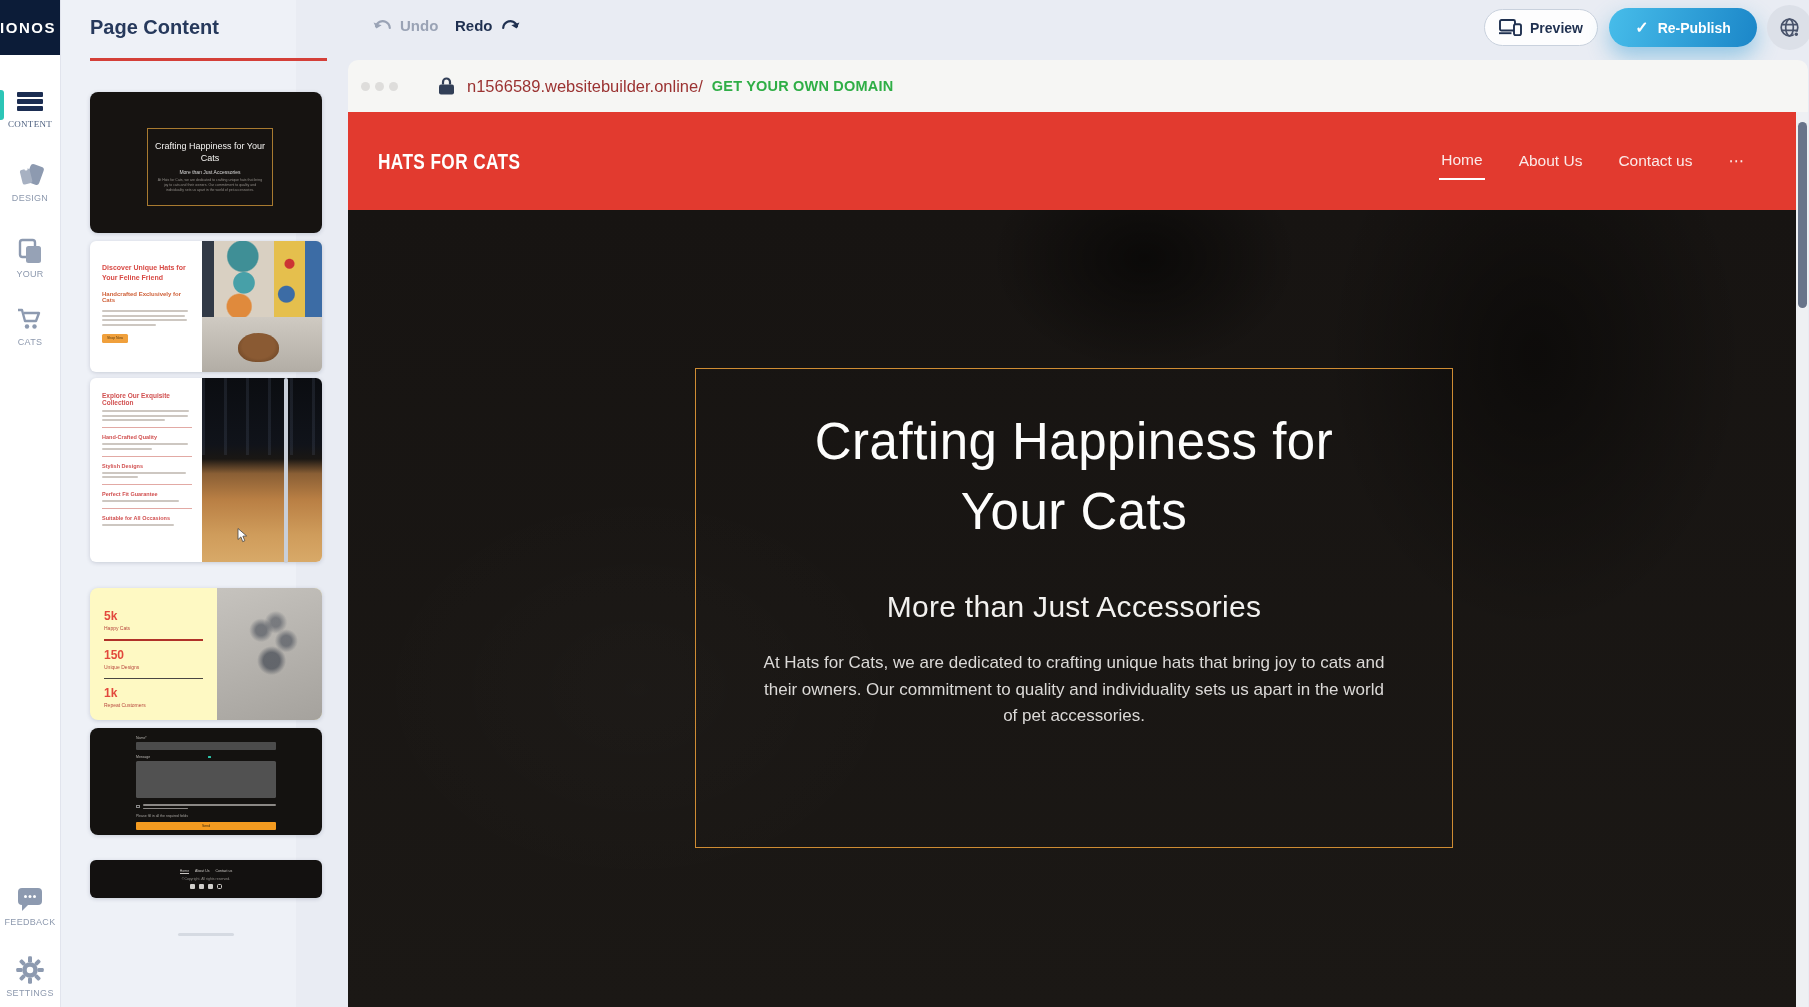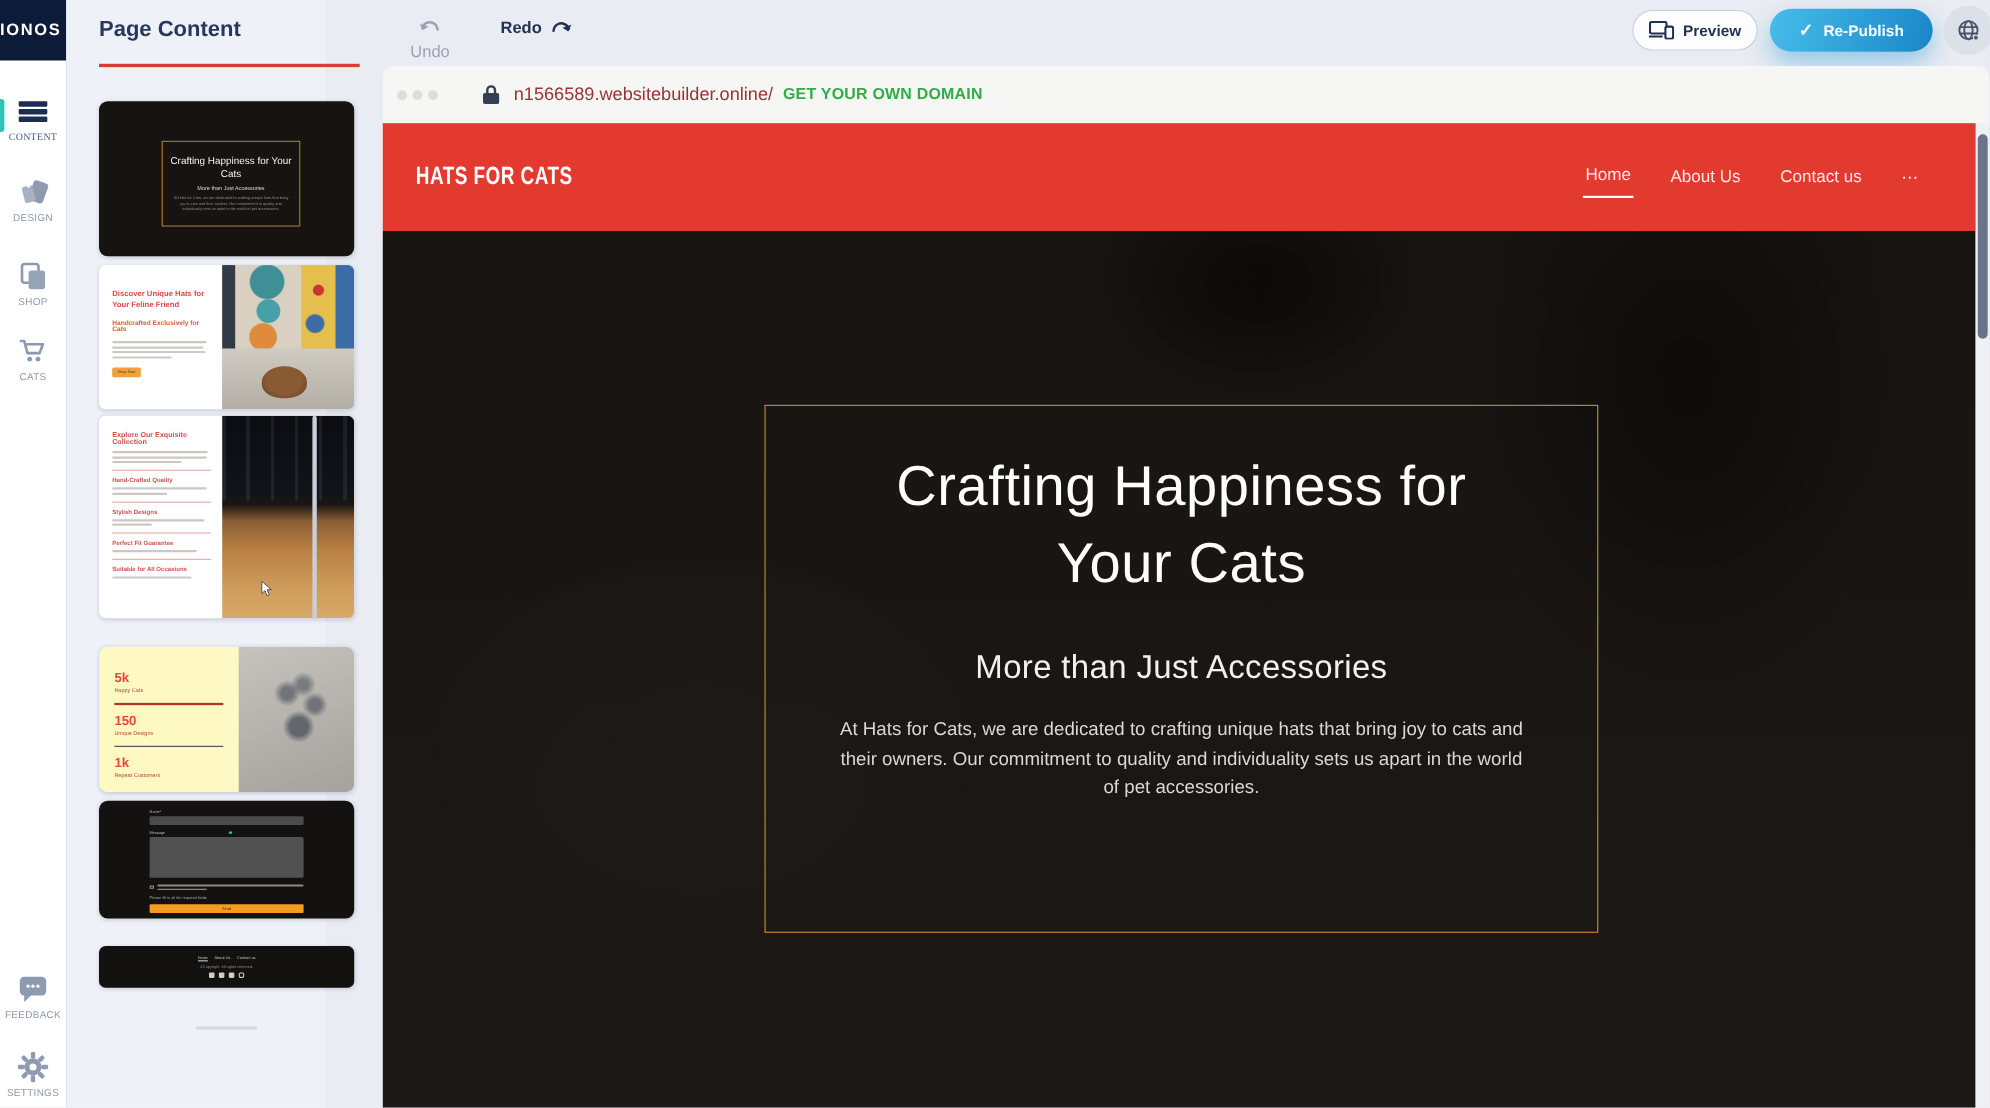--- a/index.html
+++ b/index.html
@@ -93,21 +93,21 @@
   
   .t6 { top:860px; height:38px; background:#131110; border-radius:6px; display:flex; flex-direction:column; align-items:center; justify-content:center; gap:3px; }
   .t6-links { display:flex; gap:6px; font-size:3.5px; color:#c9c6c2; }
   .t6-links span:first-child { border-bottom:.5px solid #c9c6c2; }
   .t6-copy { font-size:3.5px; color:#8f8c88; }
   .t6-social { display:flex; gap:4px; }
   .t6-social i { width:5px; height:5px; background:#d0cecb; border-radius:1px; }
   .t6-social i.outline { background:none; border:.7px solid #d0cecb; border-radius:1.5px; }
 
   
-  .tb-undo { position:absolute; left:373px; top:17px; display:flex; align-items:center; gap:7px; font-size:15px; font-weight:400; color:#9aa3b5; cursor:pointer;flex-direction:column; }
+  .tb-undo { position:absolute; left:373px; top:17px; display:flex; align-items:center; gap:7px; font-size:15px; font-weight:700; color:#9aa3b5; cursor:pointer; }
   .tb-redo { position:absolute; left:455px; top:17px; display:flex; align-items:center; gap:7px; font-size:15px; font-weight:700; color:#1f3050; cursor:pointer; }
   .btn-preview { position:absolute; left:1484px; top:9px; width:114px; height:37px; border-radius:19px; background:#fdfdfe; border:1px solid #c9d1dd; display:flex; align-items:center; justify-content:center; gap:8px; font-size:14px; font-weight:700; color:#1f3050; cursor:pointer; }
   .btn-republish { position:absolute; left:1609px; top:8px; width:148px; height:39px; border-radius:20px; background:linear-gradient(105deg,#47bdea,#1b86c8); box-shadow:0 10px 22px rgba(43,152,210,.45); display:flex; align-items:center; justify-content:center; gap:9px; font-size:14px; font-weight:700; color:#ffffff; cursor:pointer; }
   .btn-globe { position:absolute; left:1767px; top:5px; width:45px; height:45px; border-radius:50%; background:#dce0e8; display:flex; align-items:center; justify-content:center; cursor:pointer; }
 
   
   .urlbar { position:absolute; left:348px; top:60px; width:1460px; height:52px; background:#f6f6f4; border-radius:10px 10px 0 0; display:flex; align-items:center; }
   .dots { display:flex; gap:5px; margin-left:13px; }
   .dots i { width:9px; height:9px; border-radius:50%; background:#dedddb; }
   .urlbar .lock { margin-left:41px; }
@@ -165,21 +165,21 @@
     </div>
     <div class="rlb">DESIGN</div>
   </div>
   <div class="rail-item" style="top:236px">
     <div class="ric">
       <svg width="28" height="28" viewBox="0 0 28 28">
           <rect x="4" y="3" width="15" height="17" rx="2.5" fill="none" stroke="#8d9ab0" stroke-width="2.4"></rect>
           <rect x="10" y="9" width="15" height="17" rx="2.5" fill="#96a2b6"></rect>
         </svg>
     </div>
-    <div class="rlb">SHOP</div>
+    <div class="rlb">YOUR</div>
   </div>
   <div class="rail-item" style="top:304px">
     <div class="ric">
       <svg width="28" height="26" viewBox="0 0 28 26">
           <path d="M2 4 h4 l3 11 h11 l3 -8 H8" fill="none" stroke="#8d9ab0" stroke-width="2.4" stroke-linejoin="round"></path>
           <circle cx="11" cy="20.5" r="2.2" fill="#8d9ab0"></circle>
           <circle cx="18.5" cy="20.5" r="2.2" fill="#8d9ab0"></circle>
         </svg>
     </div>
     <div class="rlb">CATS</div>

